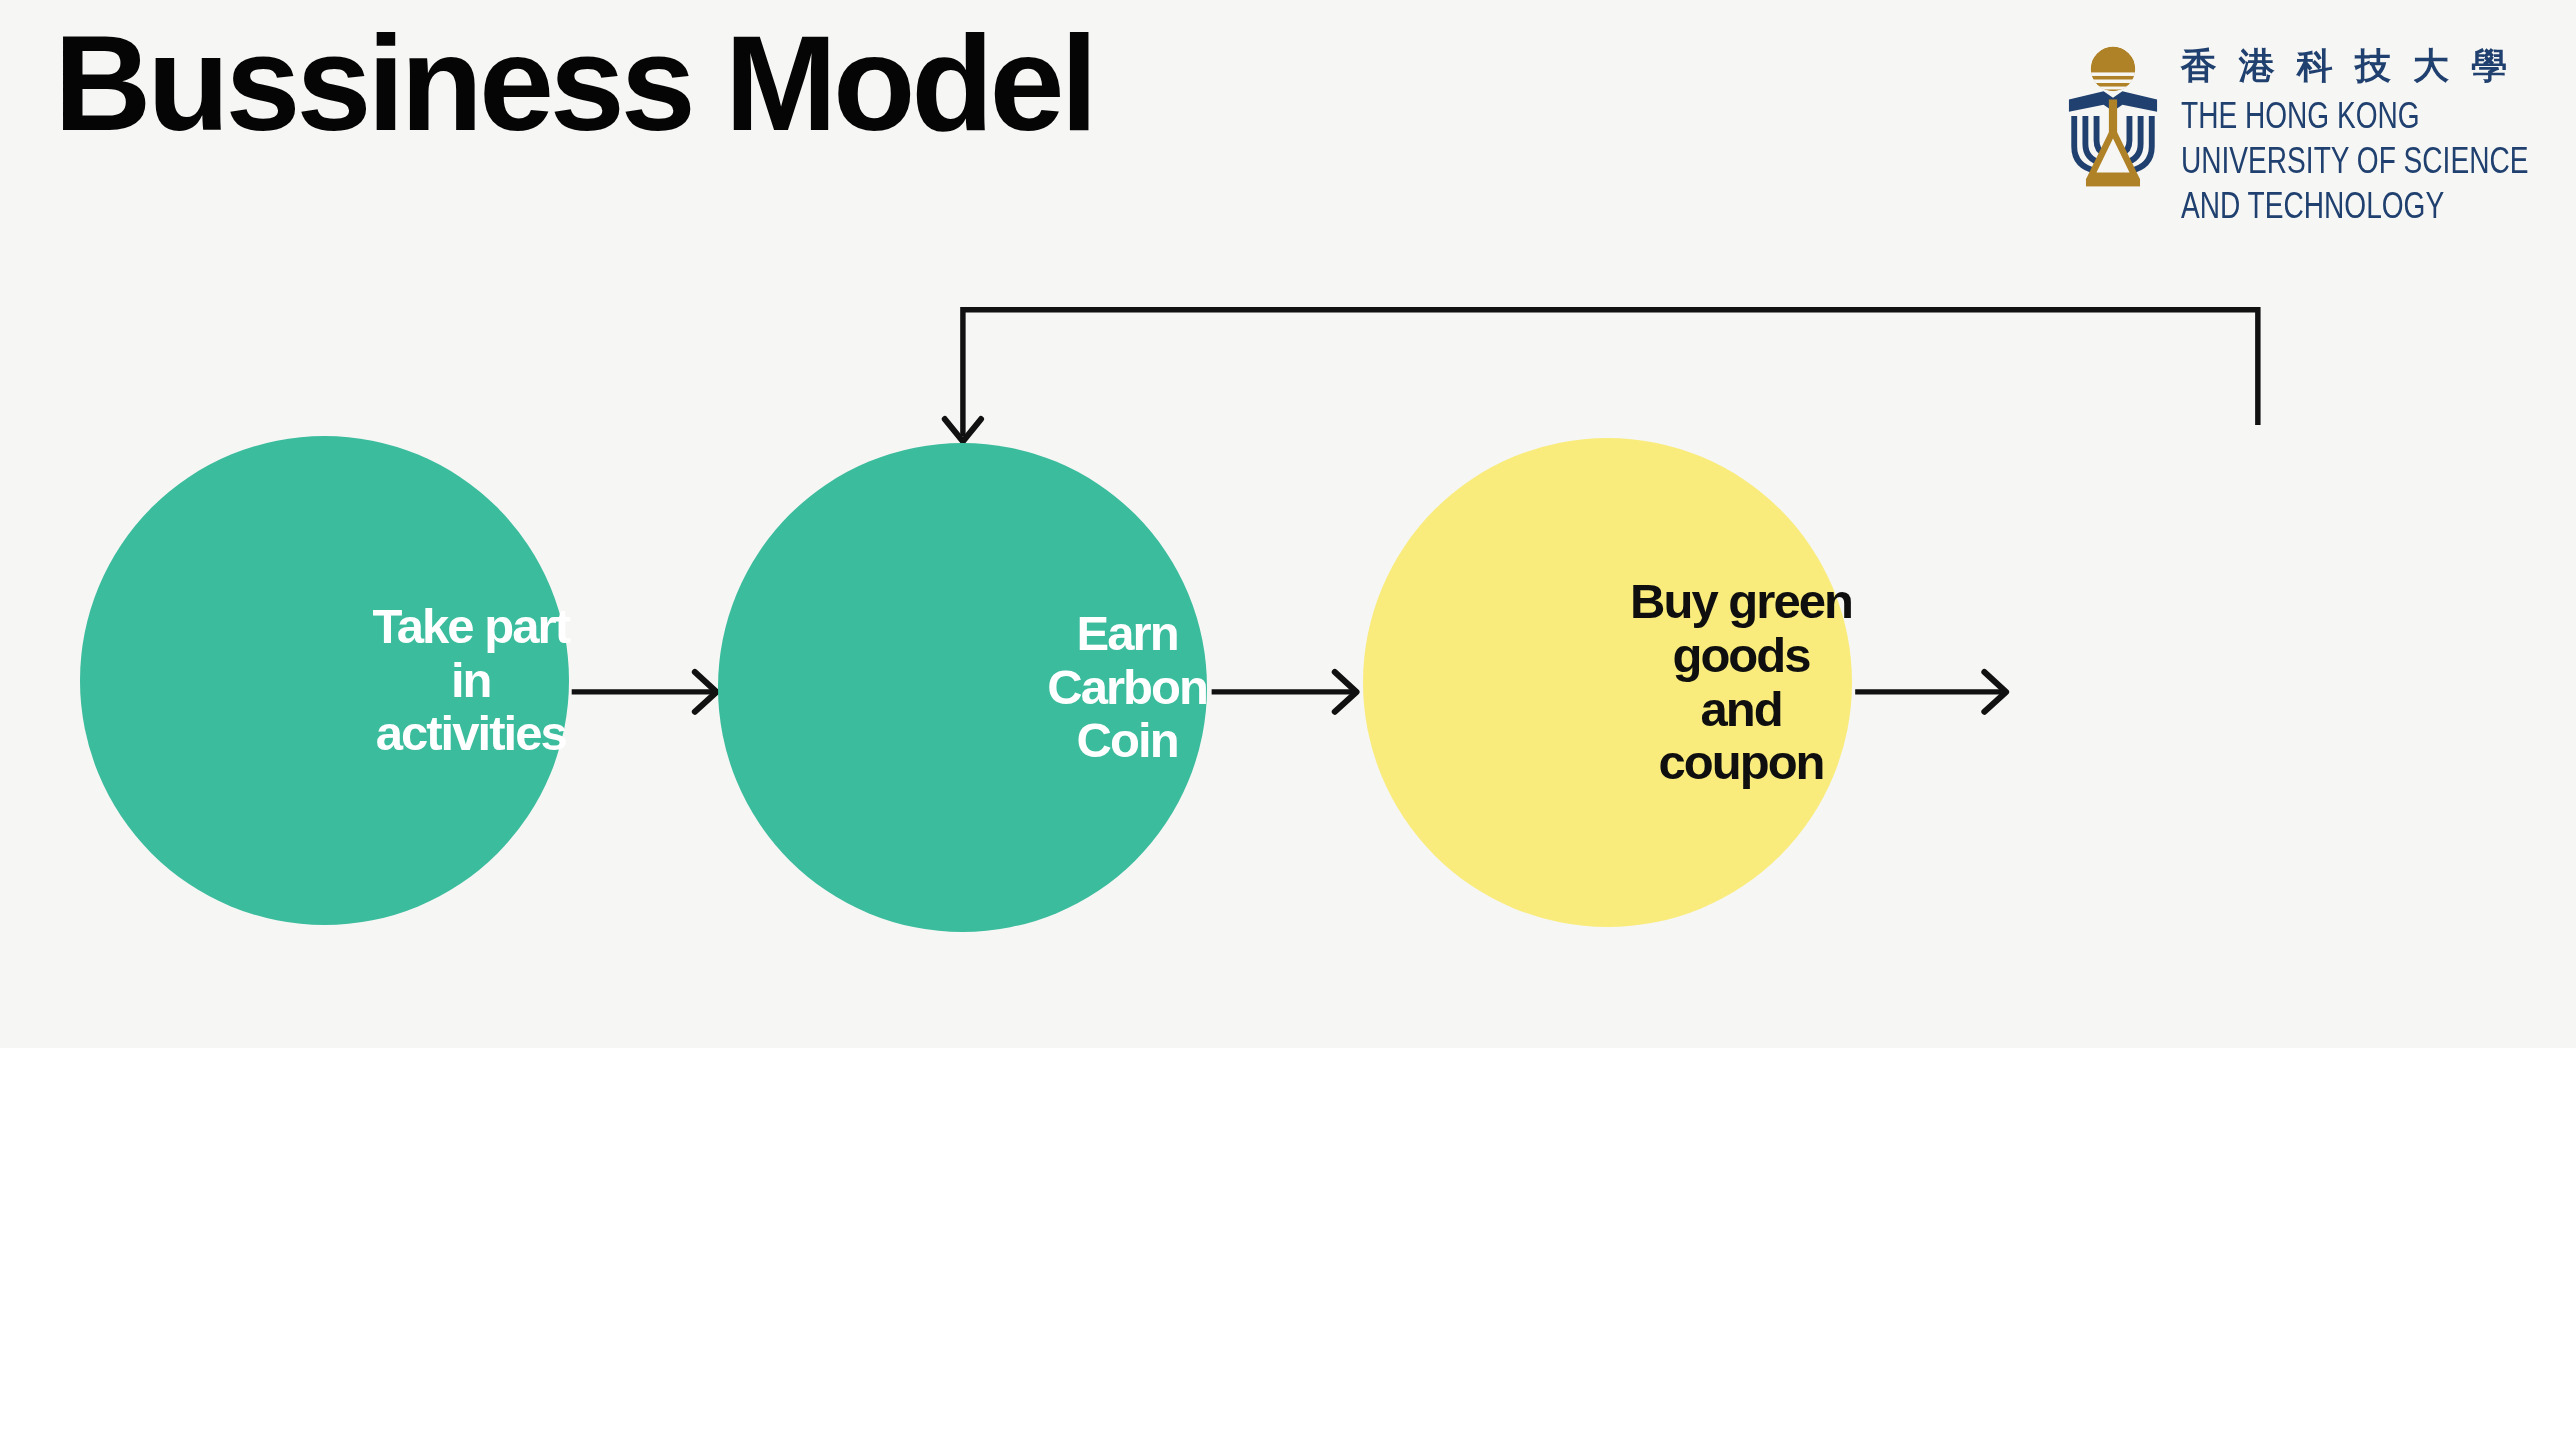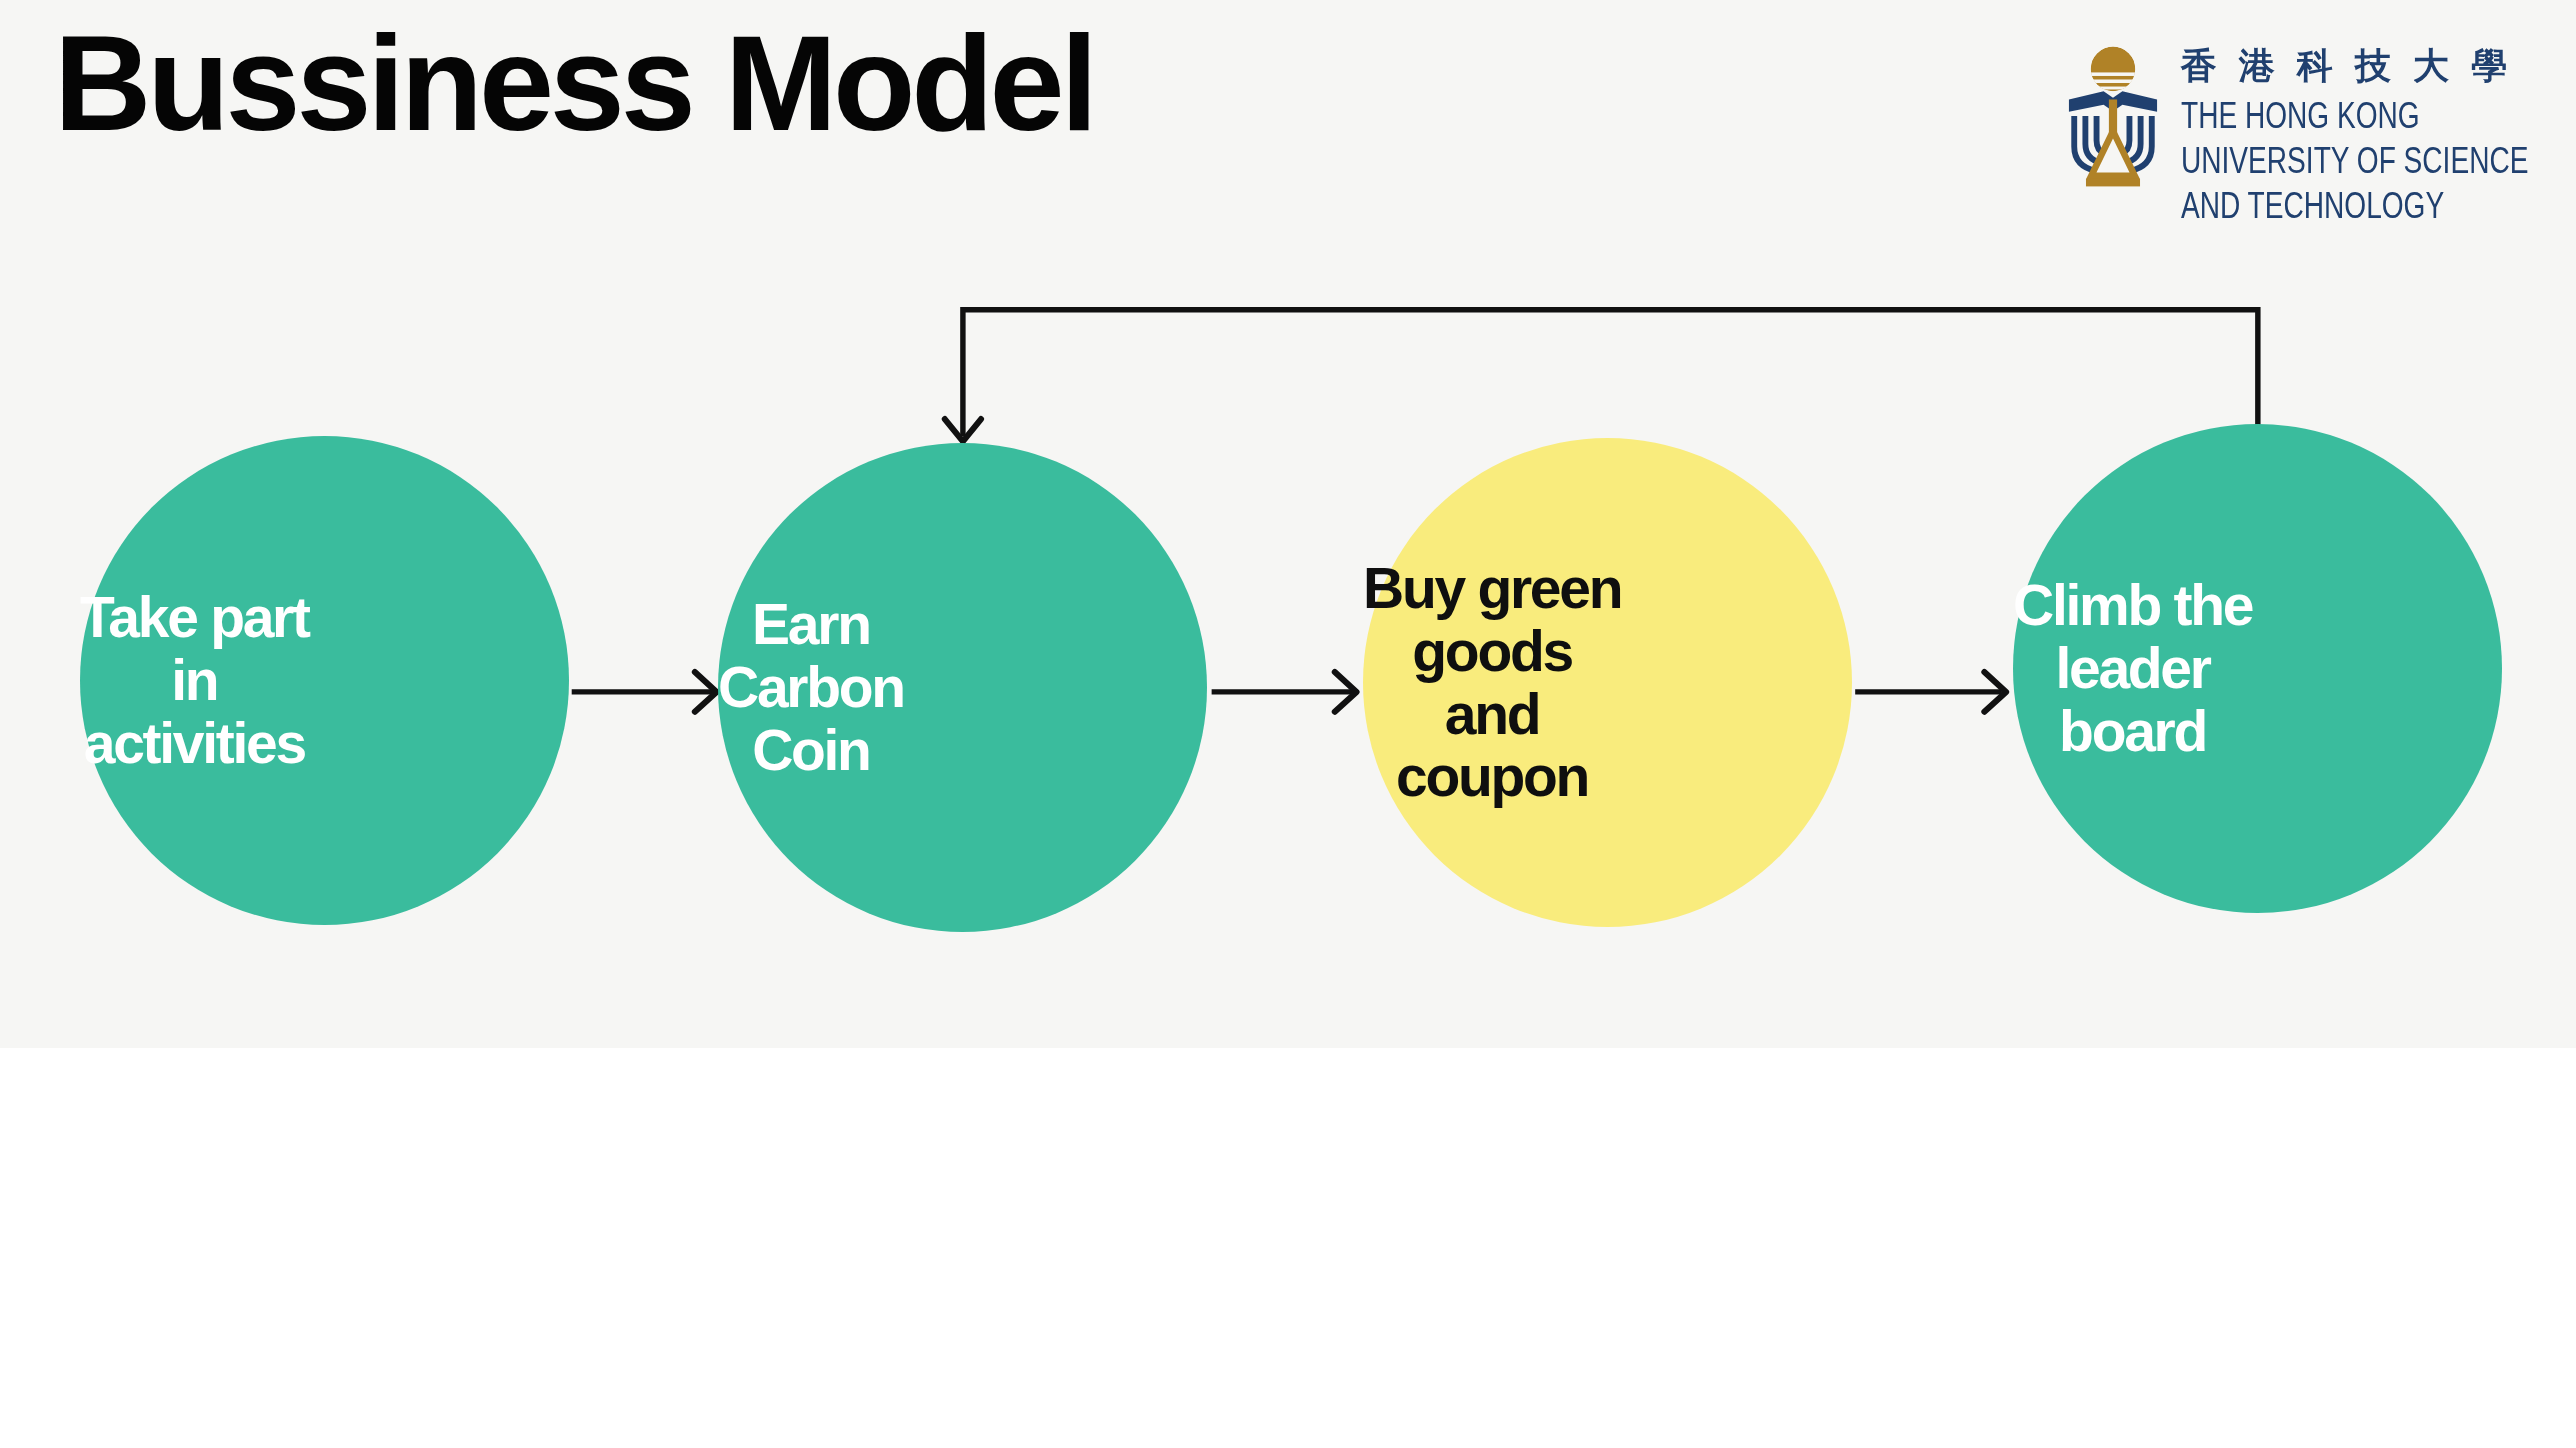--- a/index.html
+++ b/index.html
@@ -59,24 +59,24 @@
   }
 
   
   .step-circle {
     position: absolute;
     width: 489px;
     height: 489px;
     border-radius: 50%;
     display: flex;
     align-items: center;
-    justify-content: flex-start;
+    justify-content: flex-end;
     text-align: center;
     font-weight: 700;
-    font-size: 57px;
+    font-size: 49px;
     line-height: 1.1;
     letter-spacing: -0.04em;
     white-space: pre-line;
   }
   .c1 { left: 80px;  top: 436px; }
   .c2 { left: 718px; top: 443px; }
   .c3 { left: 1363px; top: 438px; }
   .c4 { left: 2013px; top: 424px; }
 
   
@@ -188,21 +188,16 @@
     <span>Buy green
 goods
 and
 coupon</span>
   </div>
   <div class="step-circle c2" style="background: rgb(58, 188, 157); color: rgb(255, 255, 255);">
     <span>Earn
 Carbon
 Coin</span>
   </div>
-  <div class="step-circle c4" style="background: rgb(58, 188, 157); color: rgb(255, 255, 255);">
-    <span>Climb the
-leader
-board</span>
-  </div>
 
 
 </div>
 
 
 </body></html>

